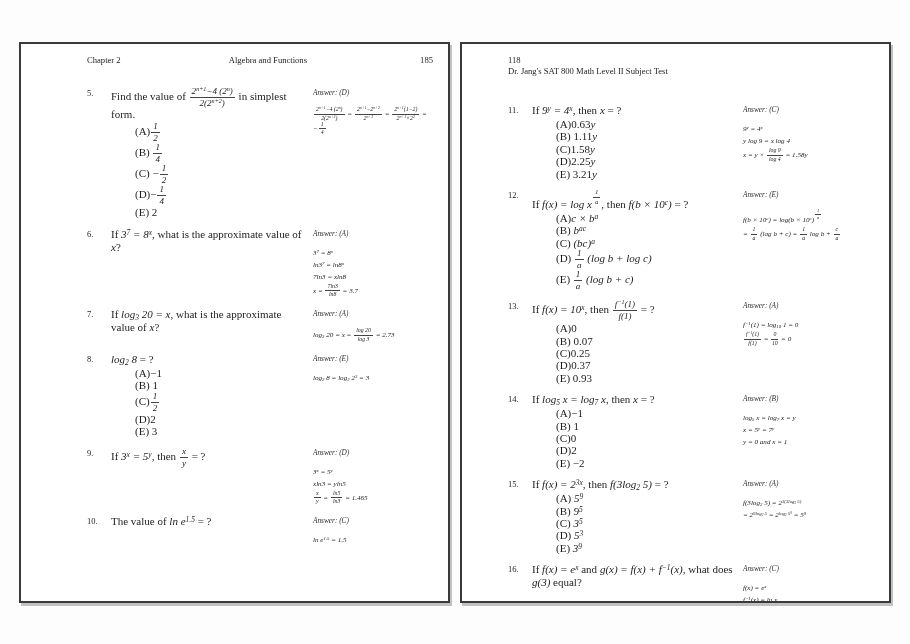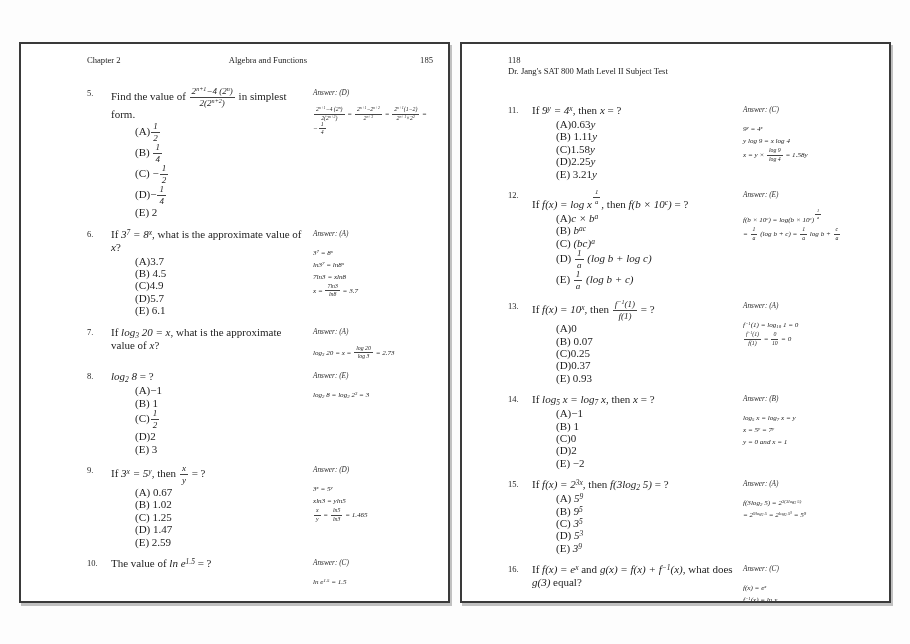--- a/index.html
+++ b/index.html
@@ -67,27 +67,20 @@
       <div class="work">
               <div class="wline"><span class="fr"><span class="nu">2<sup>n+1</sup>−4 (2<sup>n</sup>)</span><span class="de">2(2<sup>n+2</sup>)</span></span> = <span class="fr"><span class="nu">2<sup>n+1</sup>−2<sup>n+2</sup></span><span class="de">2<sup>n+3</sup></span></span> = <span class="fr"><span class="nu">2<sup>n+1</sup>(1−2)</span><span class="de">2<sup>n+1</sup>×2<sup>2</sup></span></span> = −<span class="fr"><span class="nu">1</span><span class="de">4</span></span></div>
             </div>
     </div>
   </div>
 
   <div class="qrow">
     <div class="qnum">6.</div>
     <div class="qbody">
       <div class="prompt">If <span class="m">3<sup>7</sup> = 8<sup>x</sup></span>, what is the approximate value of <span class="m">x</span>?</div>
-      <div class="choices">
-              <div class="choice">(A)3.7</div>
-              <div class="choice">(B) 4.5</div>
-              <div class="choice">(C)4.9</div>
-              <div class="choice">(D)5.7</div>
-              <div class="choice">(E) 6.1</div>
-            </div>
     </div>
     <div class="qans">
       <div class="ans-label">Answer: (A)</div>
       <div class="work">
               <div class="wline">3<sup>7</sup> = 8<sup>x</sup></div>
               <div class="wline">ln3<sup>7</sup> = ln8<sup>x</sup></div>
               <div class="wline">7ln3 = xln8</div>
               <div class="wline">x = <span class="fr"><span class="nu">7ln3</span><span class="de">ln8</span></span> = 3.7</div>
             </div>
     </div>
@@ -123,27 +116,20 @@
       <div class="work">
               <div class="wline">log<sub>2</sub> 8 = log<sub>2</sub> 2<sup>3</sup> = 3</div>
             </div>
     </div>
   </div>
 
   <div class="qrow">
     <div class="qnum">9.</div>
     <div class="qbody">
       <div class="prompt">If <span class="m">3<sup>x</sup> = 5<sup>y</sup></span>, then <span class="m"><span class="fr"><span class="nu">x</span><span class="de">y</span></span></span> = ?</div>
-      <div class="choices">
-              <div class="choice">(A) 0.67</div>
-              <div class="choice">(B) 1.02</div>
-              <div class="choice">(C) 1.25</div>
-              <div class="choice">(D) 1.47</div>
-              <div class="choice">(E) 2.59</div>
-            </div>
     </div>
     <div class="qans">
       <div class="ans-label">Answer: (D)</div>
       <div class="work">
               <div class="wline">3<sup>x</sup> = 5<sup>y</sup></div>
               <div class="wline">xln3 = yln5</div>
               <div class="wline"><span class="fr"><span class="nu">x</span><span class="de">y</span></span> = <span class="fr"><span class="nu">ln5</span><span class="de">ln3</span></span> = 1.465</div>
             </div>
     </div>
   </div>

